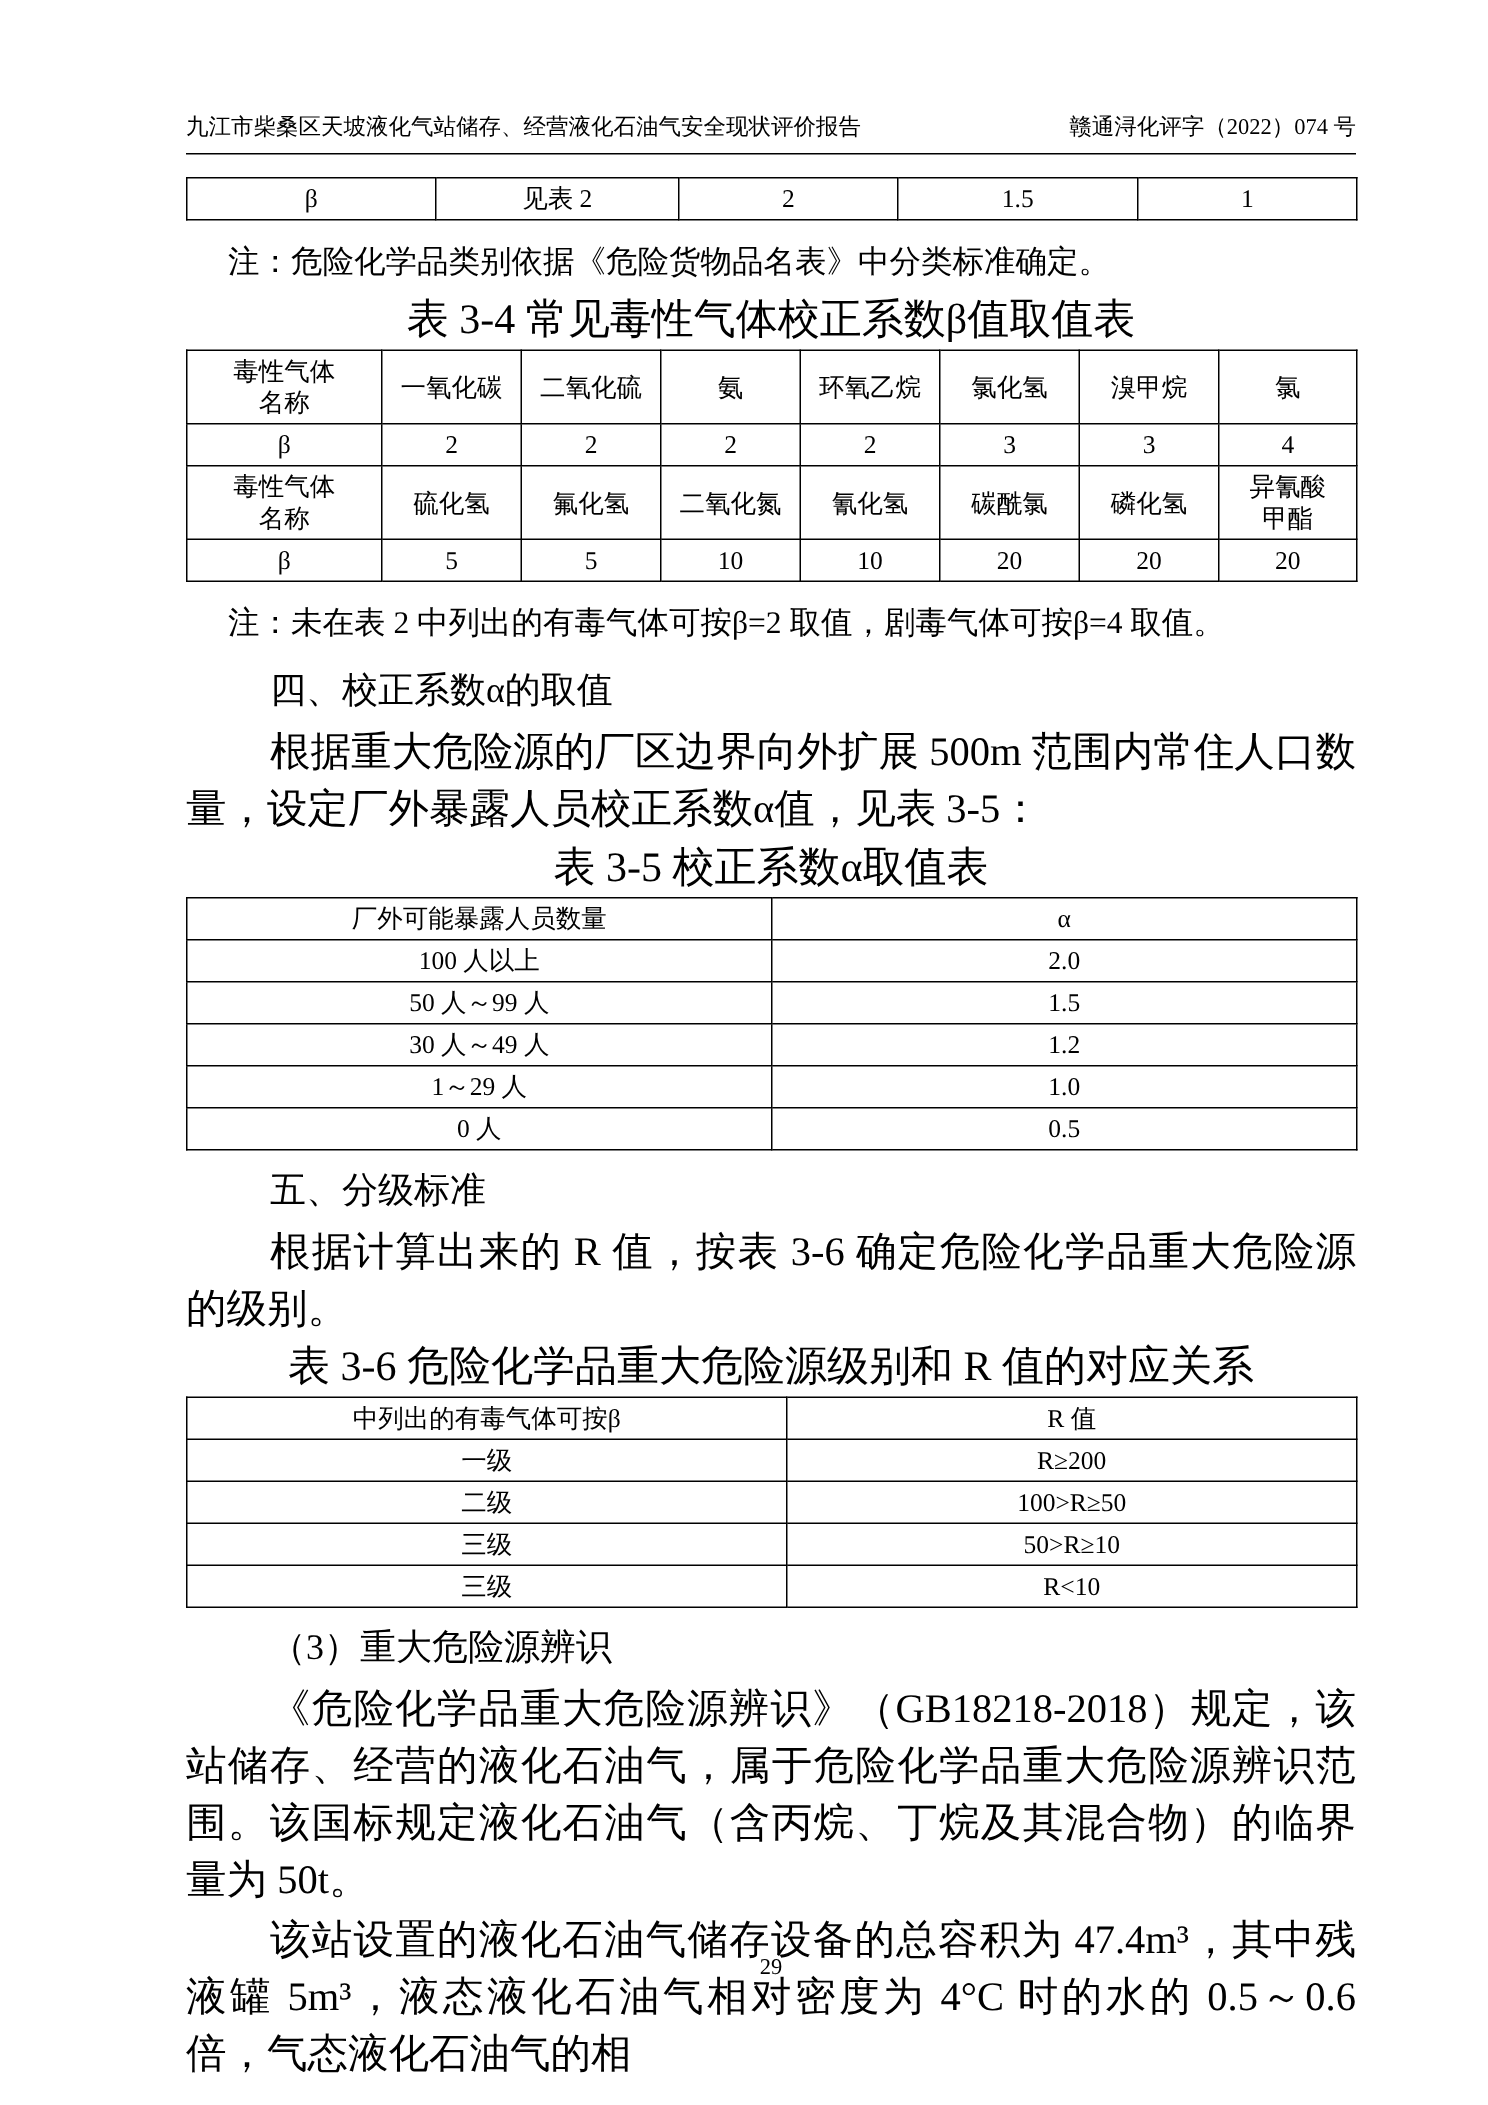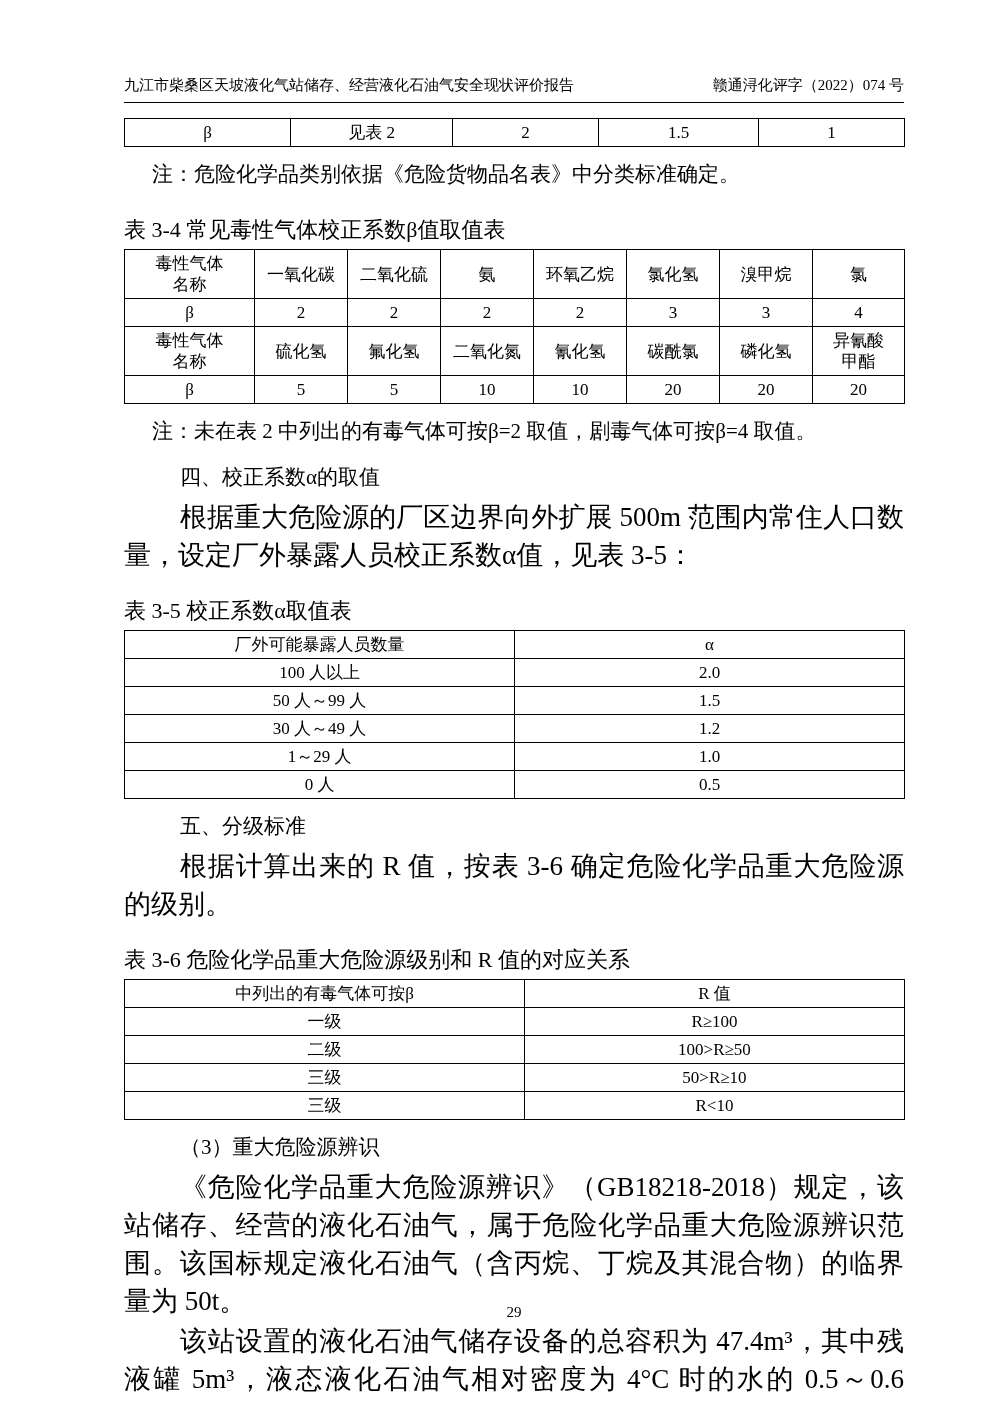--- a/index.html
+++ b/index.html
@@ -43,26 +43,27 @@
     overflow: hidden;
   }
   .top-table { margin-top: 15px; }
   .note {
     font-size: 21px;
     line-height: 38px;
     margin-top: 8px;
     padding-left: 28px;
   }
   .table-title {
-    font-size: 22px;
-    line-height: 38px;
-    margin-top: 18px;
+    font-size: 28px;
+    line-height: 38px;
+    text-align: center;
+    margin-top: 2px;
   }
   .section-heading {
-    font-size: 21px;
+    font-size: 24px;
     line-height: 38px;
     margin-top: 8px;
     text-indent: 56px;
   }
   .para {
     font-size: 27px;
     line-height: 38px;
     text-indent: 56px;
     text-align: justify;
     margin-top: 2px;
@@ -218,21 +219,21 @@
     </colgroup>
     <tbody>
         <tr>
           <td>中列出的有毒气体可按β</td>
           <td>R 值</td>
         </tr>
       </tbody>
     <tbody>
         <tr>
           <td>一级</td>
-          <td>R≥100</td>
+          <td>R≥200</td>
         </tr>
         <tr>
           <td>二级</td>
           <td>100&gt;R≥50</td>
         </tr>
         <tr>
           <td>三级</td>
           <td>50&gt;R≥10</td>
         </tr>
         <tr>

